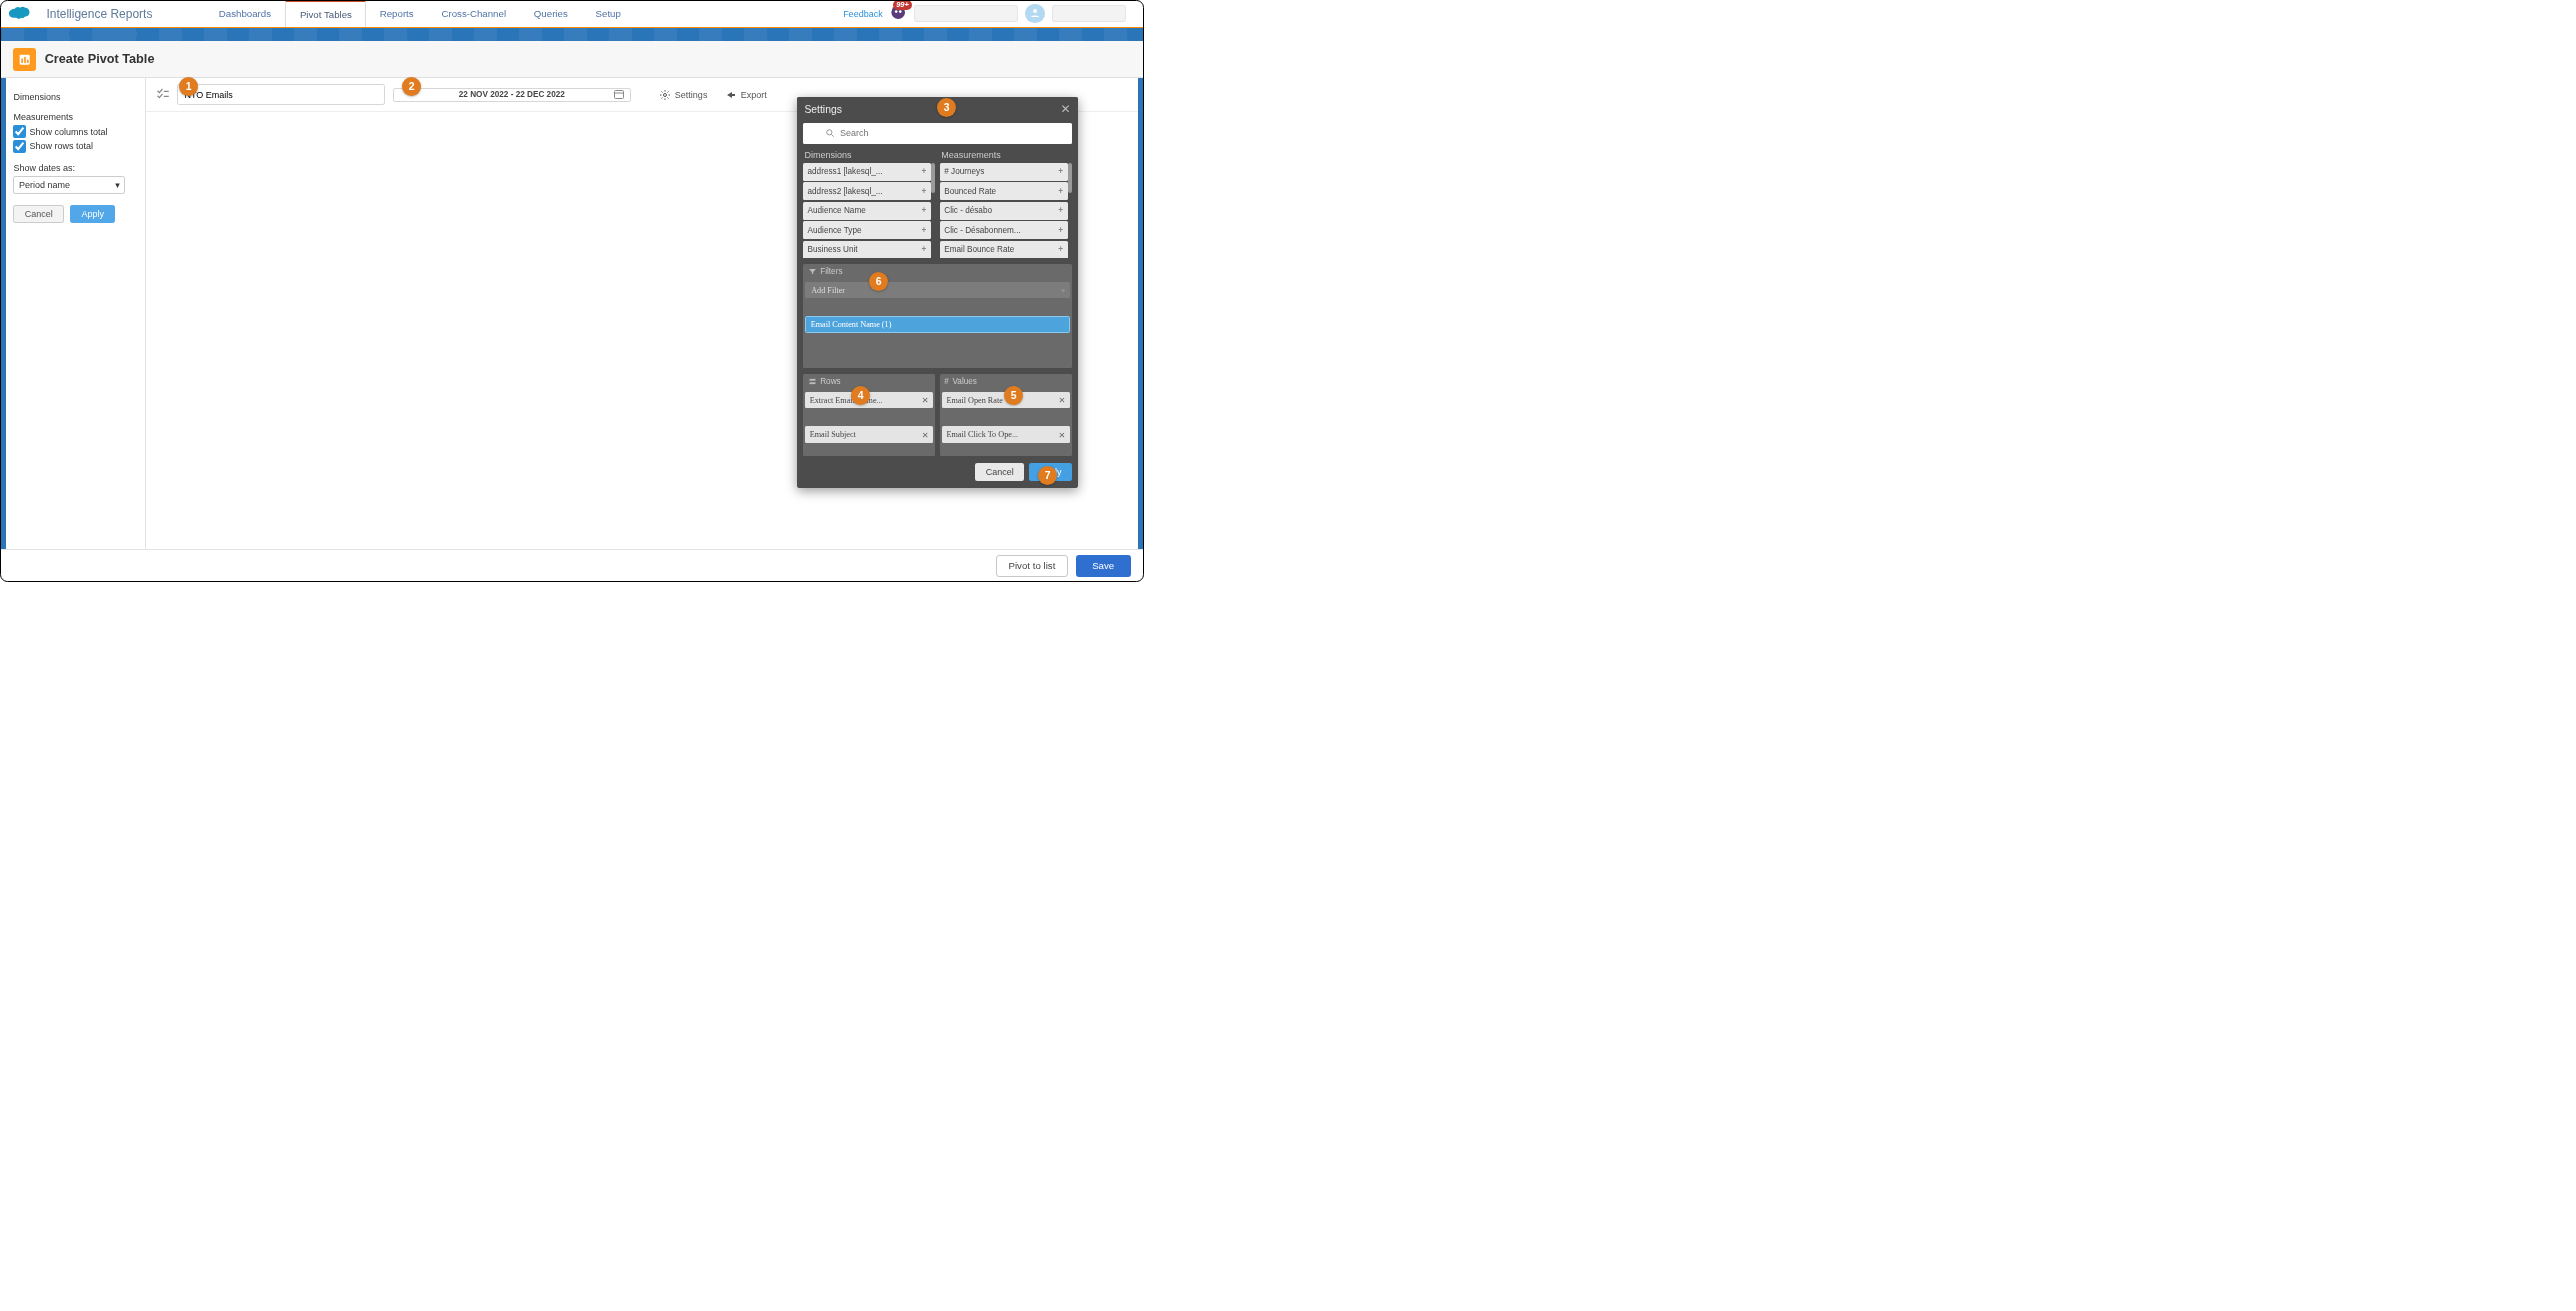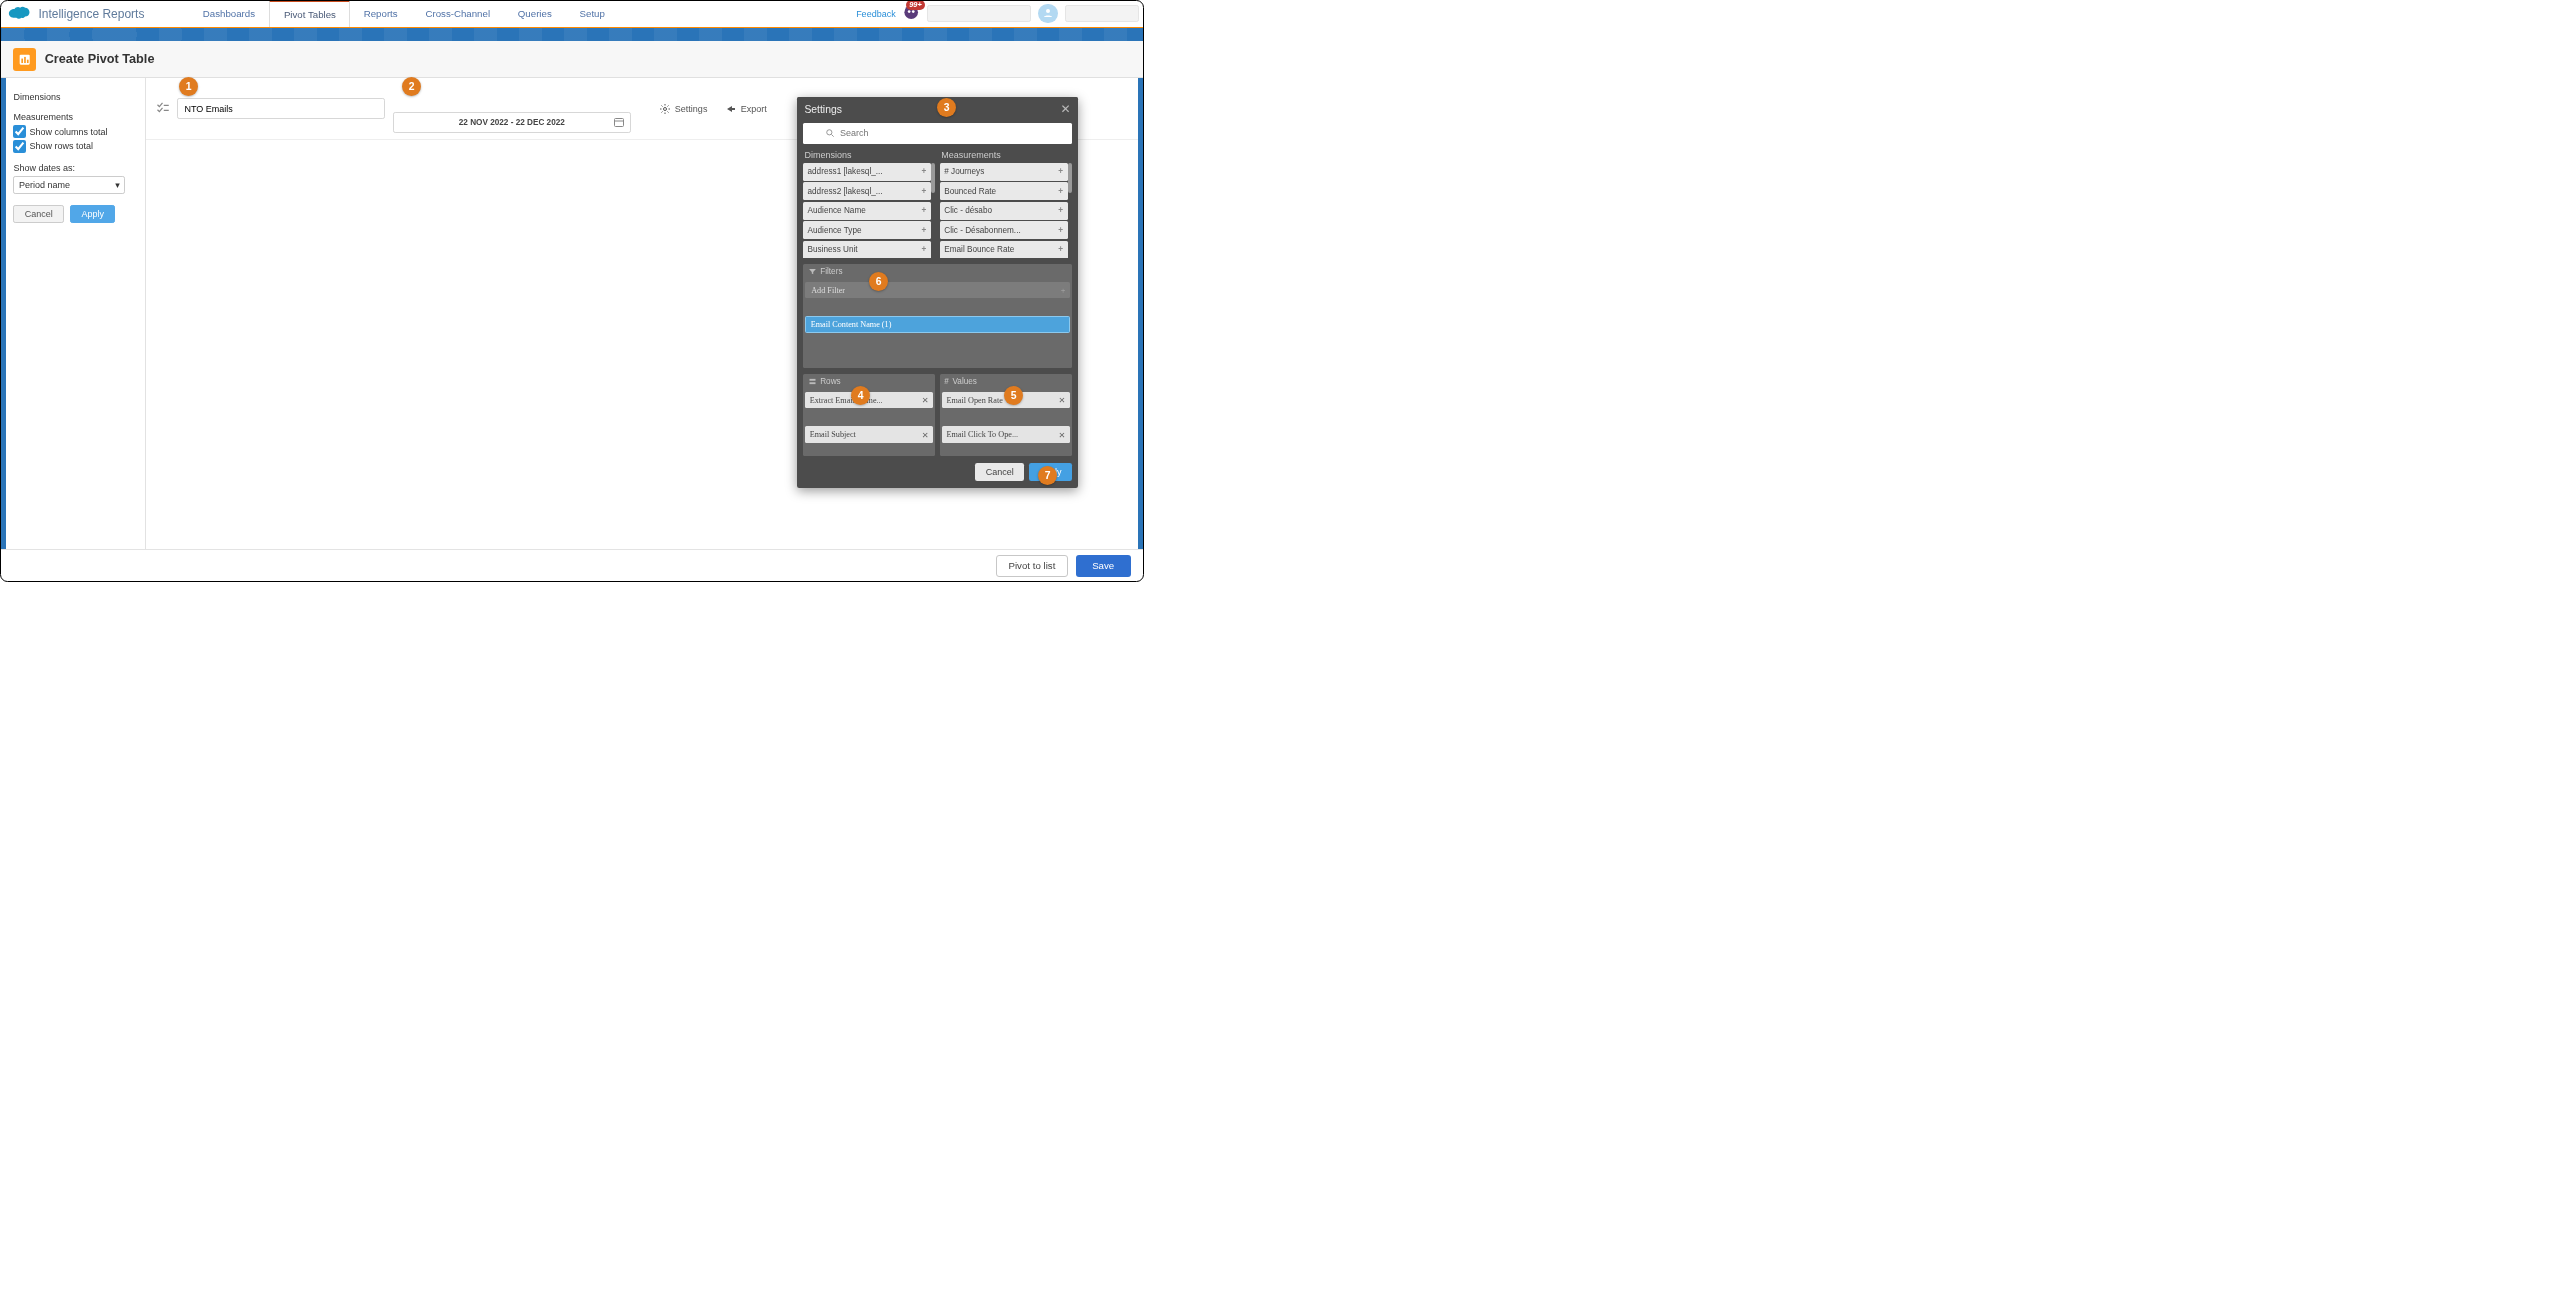--- a/index.html
+++ b/index.html
@@ -11,22 +11,23 @@
     width: 1144px;
     height: 582px;
     overflow: hidden;
     position: relative;
   }
   .topbar {
     height: 28px;
     border-bottom: 1.5px solid #ff8a00;
     display: flex;
     align-items: stretch;
-    padding: 0 5px 0 0;
+    padding: 0 18px 0 0;
     background: #fff;
+    gap: 8px;
   }
   .cloud-logo {
     width: 25px; height: 18px;
     margin: 5.2px 6px 0 7.4px;
   }
   .app-title {
     color: #5f7a9b;
     font-size: 12px;
     font-weight: 500;
     align-self: center;
@@ -105,23 +106,23 @@
   .toolbar {
     padding: 6px 9px; display: flex; align-items: center; gap: 7.4px;
     border-bottom: 0.7px solid #eee;
   }
   .tb-icon { width: 15px; height: 15px; color: #888; }
   .name-input {
     width: 208px; height: 21px; border: 0.7px solid #d7d7d7; border-radius: 2.2px;
     padding: 0 6px; font-size: 9px;
   }
   .date-input {
-    width: 238px; height: 21px; border: 0.7px solid #d7d7d7; border-radius: 2.2px;
+    width: 238px; height: 14px; border: 0.7px solid #d7d7d7; border-radius: 2.2px;
     display: flex; align-items: center; justify-content: center; gap: 6px;
-    font-size: 8.2px; font-weight: 600; color: #444; position: relative;  margin-top: 28px;
+    font-size: 8.2px; font-weight: 600; color: #444; position: relative; 
   }
   .cal-icon { position: absolute; right: 4.5px; color: #888; }
   .tb-link { display: flex; align-items: center; gap: 3.7px; color: #555; font-size: 9px; cursor: pointer; margin-left: 10.4px; }
   .canvas { height: calc(100% - 34px); background: #fff; }
 
   
   .settings-panel {
     position: absolute; top: 97px; left: 797px;
     width: 281px; background: #4c4c4c; border-radius: 2.2px;
     box-shadow: 0 3px 12px rgba(0,0,0,0.4);

